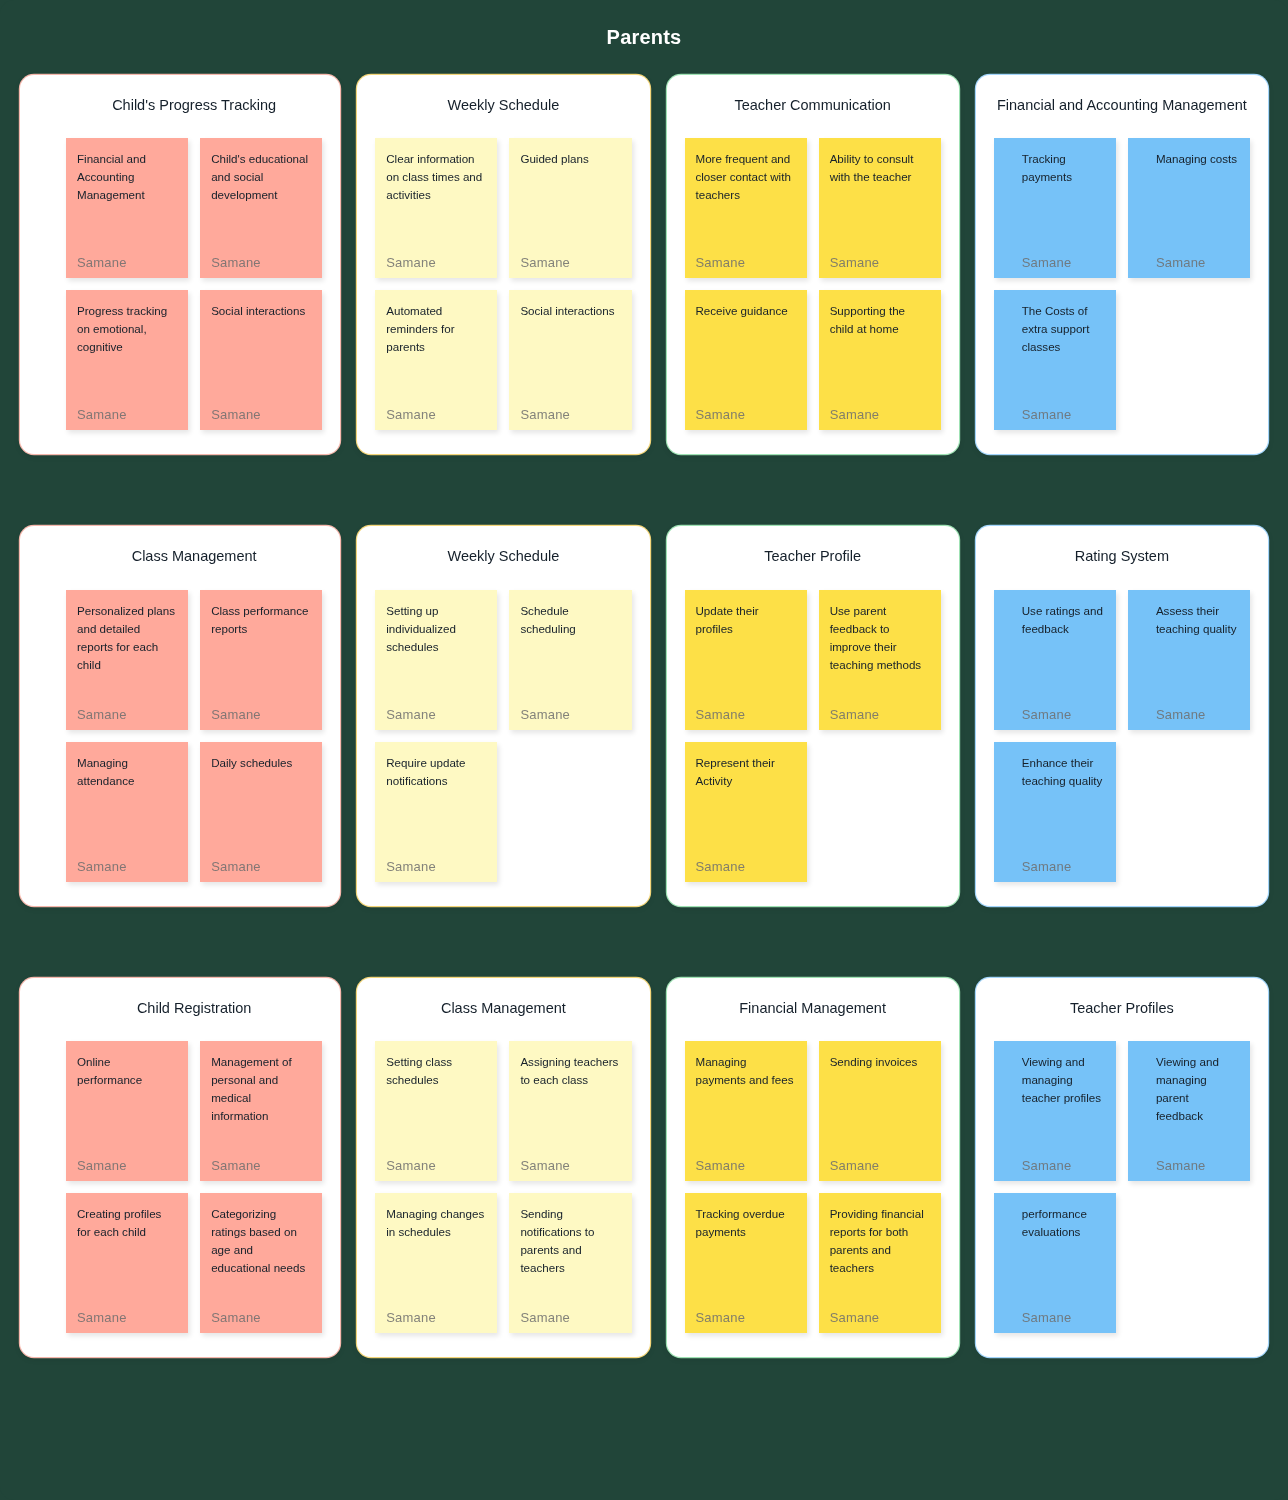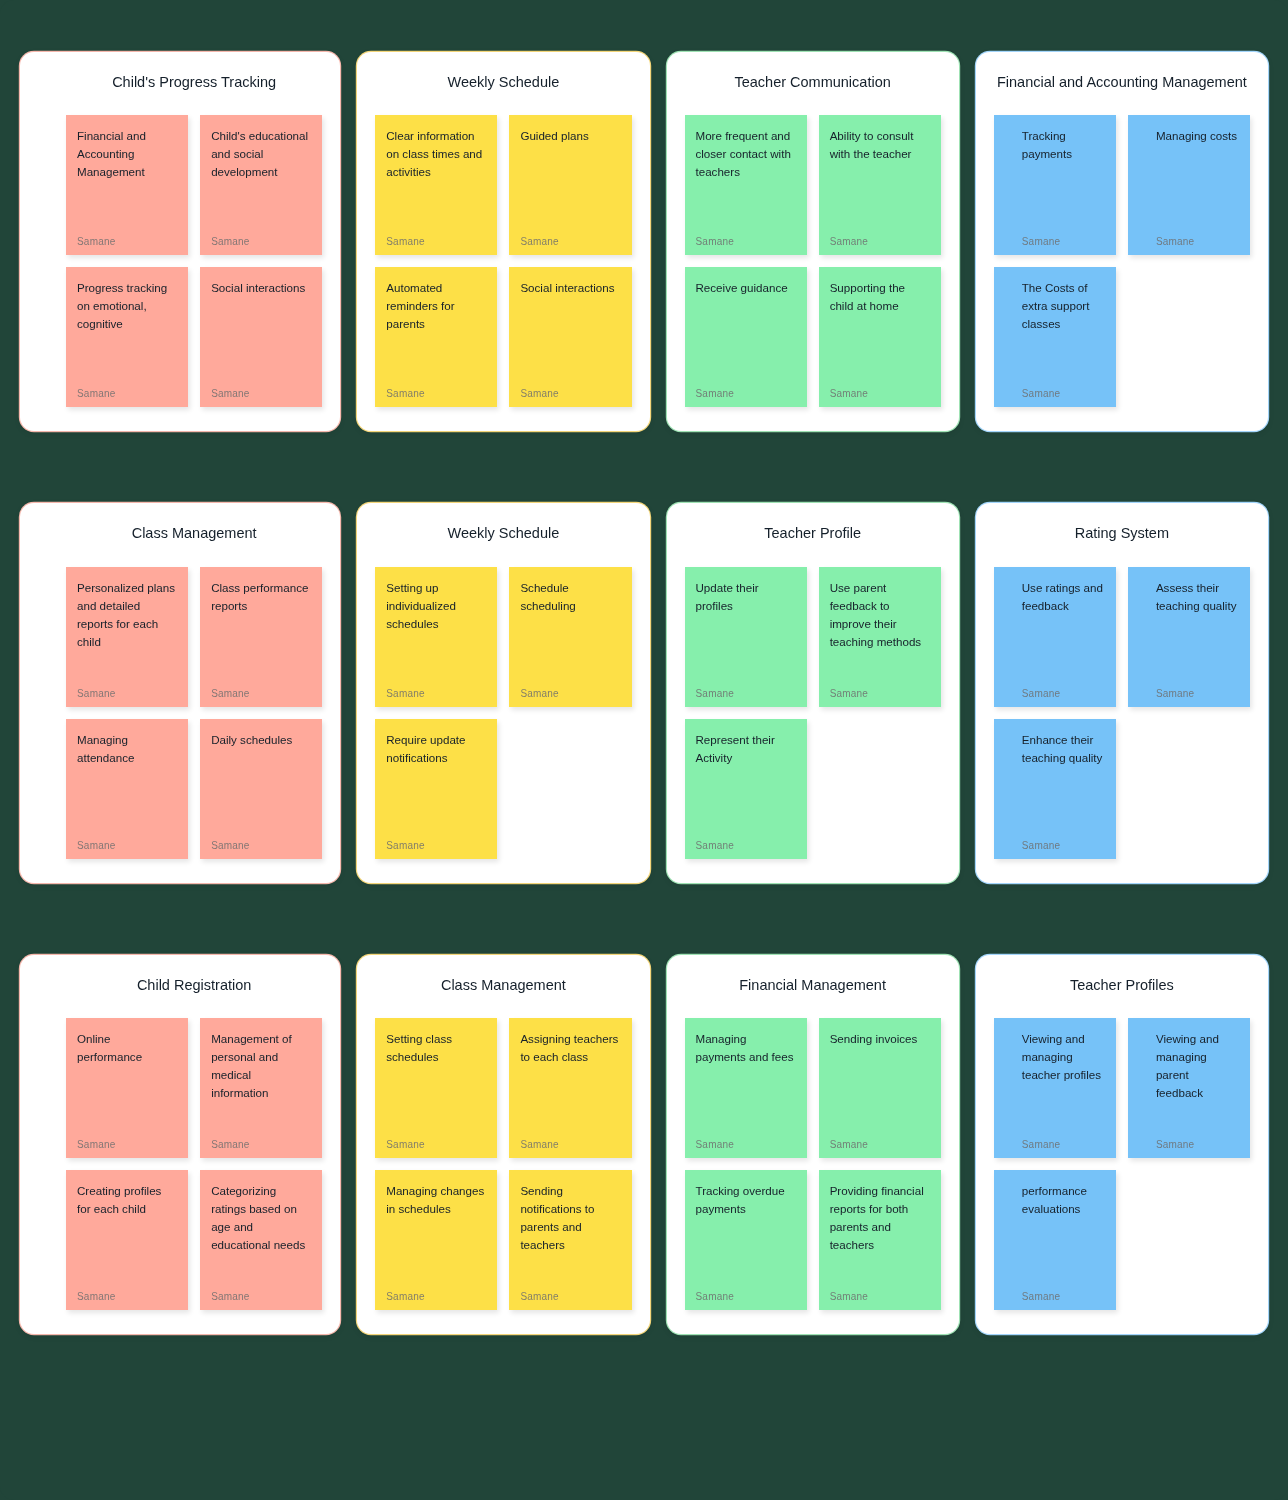--- a/index.html
+++ b/index.html
@@ -84,45 +84,46 @@
     box-shadow: 2px 3px 5px rgba(0,0,0,0.10);
     position: relative;
   }
 
   .note.empty {
     background: transparent !important;
     box-shadow: none;
   }
 
   .note-pink   { background: #FFA99B; }
-  .note-yellow { background: #fde047; }
-  .note-green  { background: #86efac; }
+  .note-yellow { background: #fef9c3; }
+  .note-green  { background: #fde047; }
   .note-blue   { background: #76C2F8; padding-left: 28px; }
 
   .note-text {
     font-size: 11.6px;
     line-height: 1.55;
     color: #16202a;
     word-wrap: break-word;
   }
 
   .note-author {
-    font-size: 10px;
+    font-size: 13px;
     color: #6e6e6e;
     opacity: .85;
     letter-spacing: .2px;
     margin-top: 1px;
   }
 </style>
 </head>
 <body>
 
 <div class="board">
 
   <div class="section section-parents">
+    <div class="section-title">Parents</div>
     <div class="cards-row">
 
       <div class="cat-card acc-pink">
         <div class="cat-title">Child's Progress Tracking</div>
         <div class="notes-grid">
           <div class="note note-pink">
             <div class="note-text">Financial and Accounting Management</div>
             <div class="note-author">Samane</div>
           </div>
           <div class="note note-pink">

